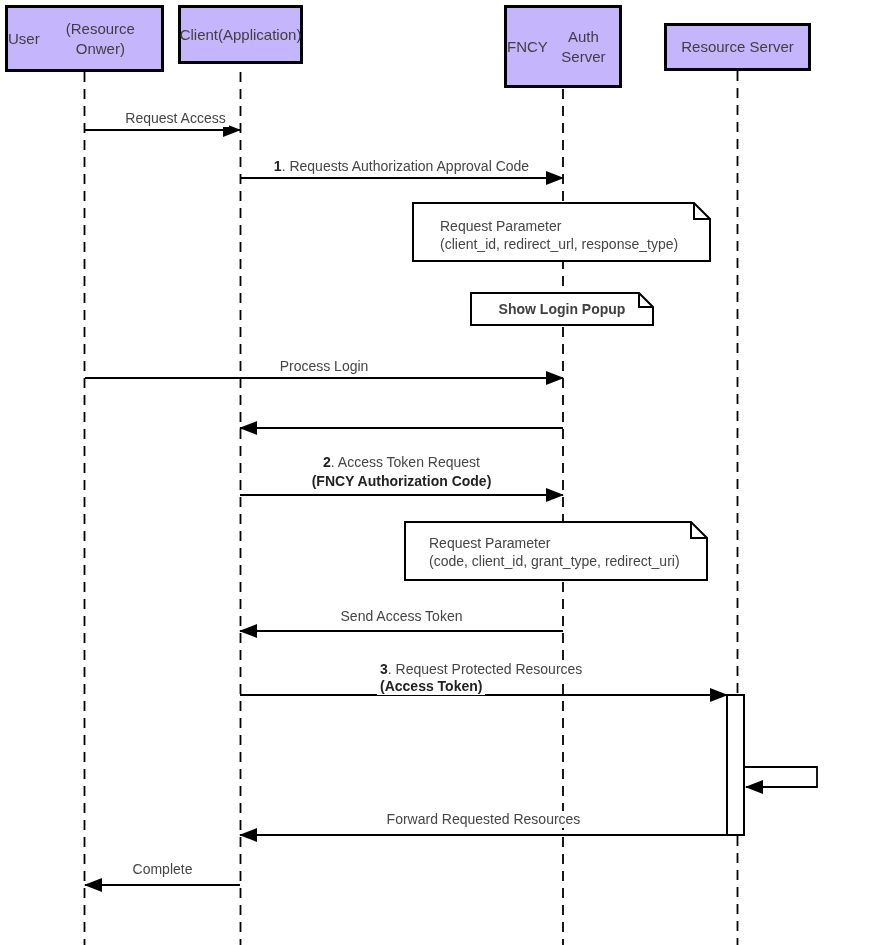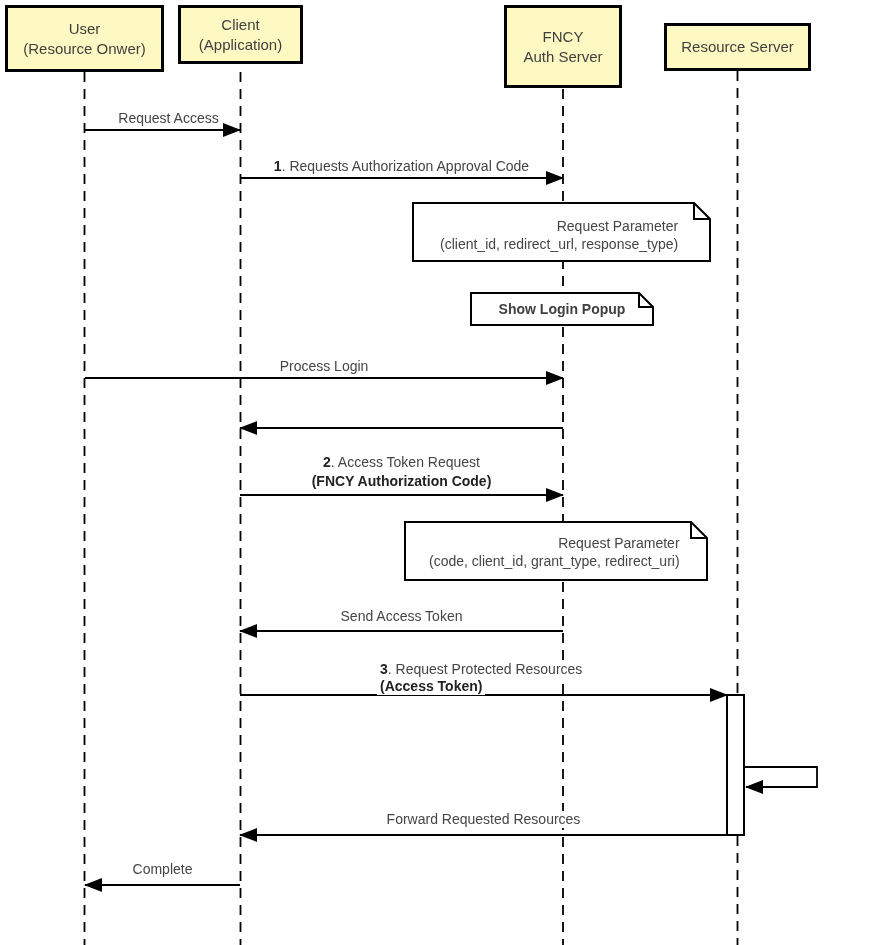--- a/index.html
+++ b/index.html
@@ -2,33 +2,33 @@
 <html><head>
 <meta charset="utf-8">
 <style>
   html,body{margin:0;padding:0;background:#ffffff;}
   .stage{
     position:relative;width:896px;height:945px;background:#ffffff;overflow:hidden;
     font-family:"Liberation Sans","DejaVu Sans",sans-serif;
   }
   .layer{position:absolute;left:0;top:0;width:896px;height:945px;}
   .participant{
-    position:absolute;box-sizing:border-box;border:3px solid #000;background:#fef9c3;
-    display:flex;flex-direction:column;align-items:center;justify-content:center;
+    position:absolute;box-sizing:border-box;border:3px solid #000;background:#c4b5fd;
+    display:flex;flex-direction:row;align-items:center;justify-content:center;
     font-size:15px;line-height:20px;color:#3f3f3f;text-align:center;z-index:2;
   }
   .lbl{
     position:absolute;font-size:14px;line-height:17px;color:#454545;
     text-align:center;white-space:nowrap;z-index:3;
   }
   .lbl .bg{background:#fff;padding:0 3px;display:inline-block;}
   .lbl b{font-weight:bold;color:#222;}
   .note-text{
     position:absolute;font-size:14px;line-height:18px;color:#454545;
-    white-space:nowrap;z-index:3;text-align:right;
+    white-space:nowrap;z-index:3;text-align:left;
   }
   .note-text.center{text-align:center;}
   .note-text b{font-weight:bold;color:#404040;}
   .left-align{text-align:left;}
 </style>
 </head>
 <body>
 
 <div class="stage">
 
@@ -80,21 +80,21 @@
     <span>(Application)</span>
   </div>
   <div class="participant" style="left:504px;top:5px;width:118px;height:83px;text-align:center;">
     <span>FNCY</span>
     <span>Auth Server</span>
   </div>
   <div class="participant" style="left:664px;top:23px;width:147px;height:48px;">
     <span>Resource Server</span>
   </div>
 
-  <div class="lbl" style="left:91px;top:110px;width:155px;">
+  <div class="lbl" style="left:98px;top:110px;width:155px;">
     <span class="bg">Request Access</span>
   </div>
 
   <div class="lbl" style="left:240px;top:158px;width:323px;">
     <span class="bg"><b>1</b><span>. Requests Authorization Approval Code</span></span>
   </div>
 
   <div class="lbl" style="left:85px;top:358px;width:478px;">
     <span class="bg">Process Login</span>
   </div>

